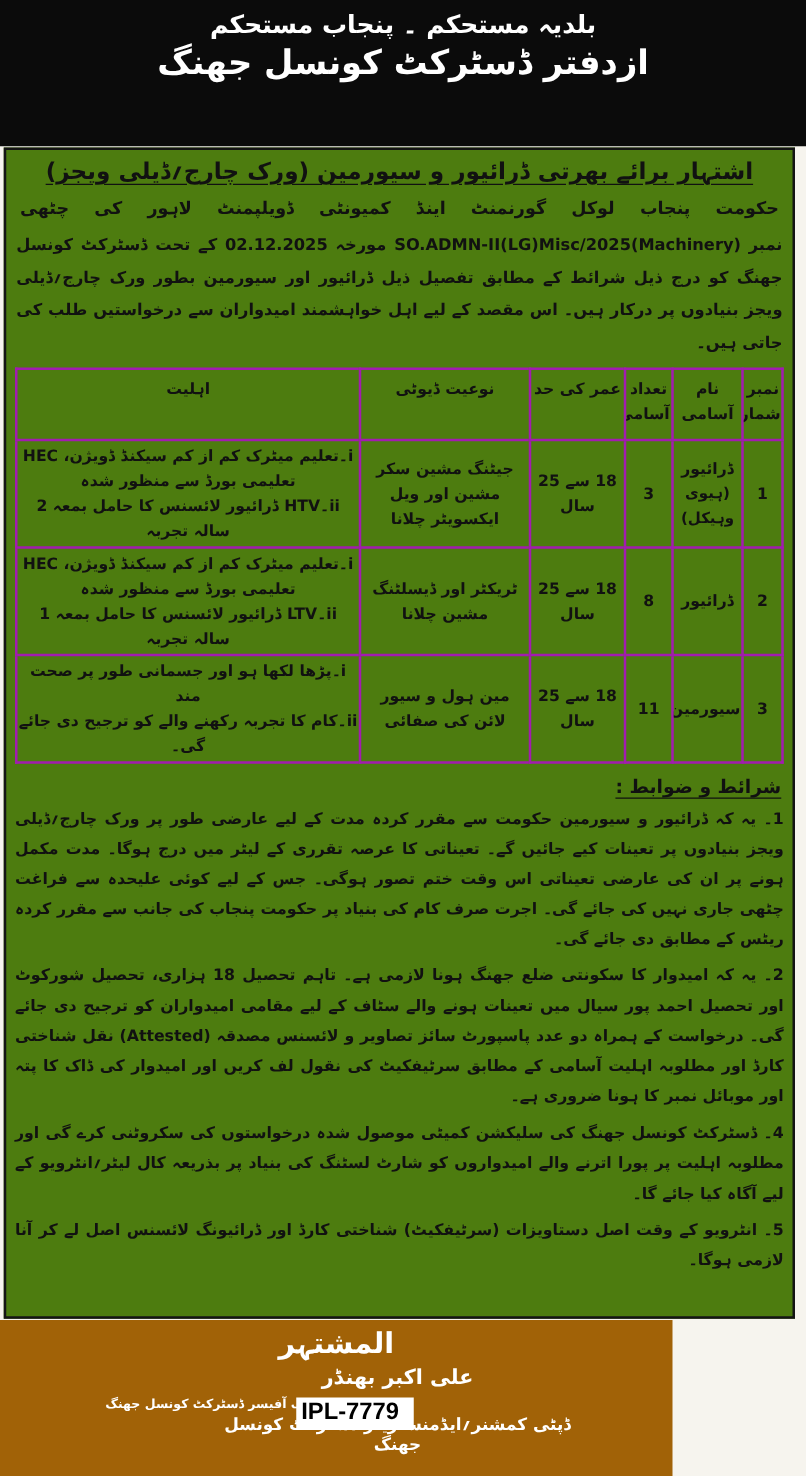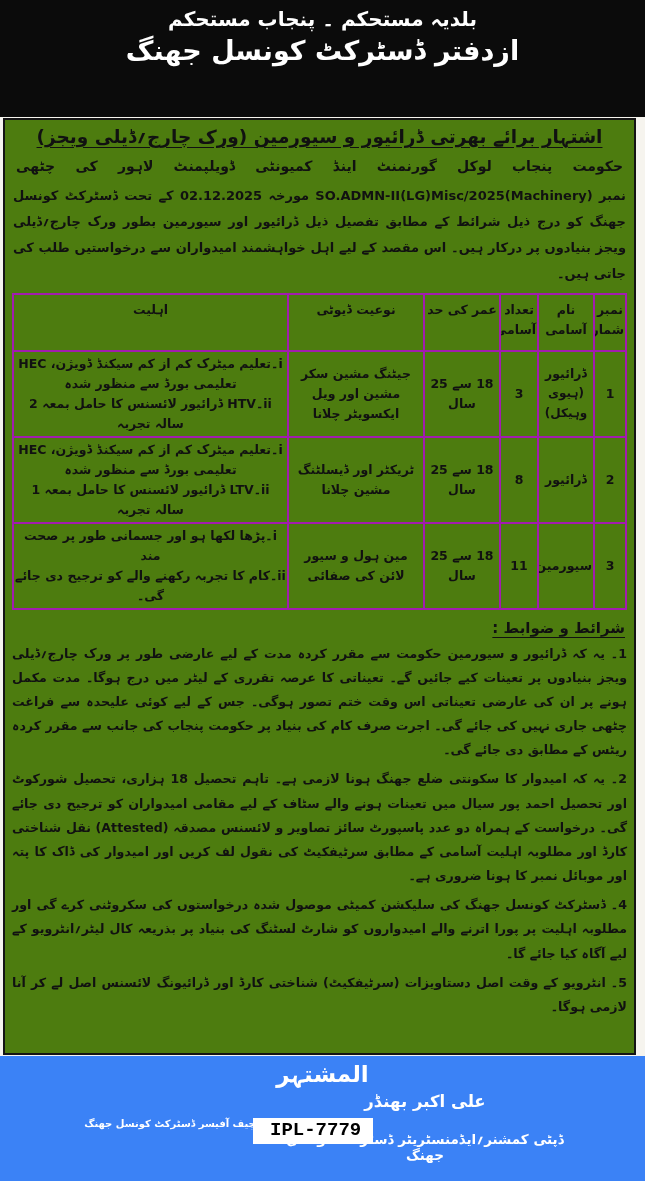--- a/index.html
+++ b/index.html
@@ -55,37 +55,37 @@
     font-size:15px;font-weight:700;text-align:right;
     text-decoration:underline;text-underline-offset:4px;
     margin:9px 2px 5px 0;
   }
   .term{
     direction:rtl;font-size:12.6px;font-weight:700;line-height:1.92;
     text-align:justify;text-align-last:right;margin:0 0 5px 0;
   }
   
   .footband{
-    position:absolute;top:1056px;left:0;width:645px;height:125px;
-    background:#3b82f6;color:#fff;direction:rtl;
+    position:absolute;top:1056px;left:0;width:538px;height:125px;
+    background:#a16207;color:#fff;direction:rtl;
   }
   .publisher{
     text-align:center;font-size:23px;font-weight:700;
     padding-top:5px;letter-spacing:1px;
   }
   .sig{position:absolute;text-align:center;font-weight:700;}
   .sig-right{right:70px;top:36px;width:300px;}
   .sig-left{left:55px;top:46px;width:230px;}
   .sig .name{font-size:16.5px;}
   .sig-right .title{font-size:13.5px;margin-top:20px;}
   .sig-left .title{font-size:10px;margin-top:16px;}
   .ipl-box{
-    position:absolute;left:253px;top:62px;background:#fff;color:#000;
-    font-family:Liberation Mono, monospace;font-weight:bold;
-    font-size:19px;padding:1px 12px 3px 17px;direction:ltr;
+    position:absolute;left:237px;top:62px;background:#fff;color:#000;
+    font-family:Liberation Sans, sans-serif;font-weight:bold;
+    font-size:19px;padding:1px 12px 3px 4px;direction:ltr;
   }
 </style>
 </head>
 <body>
 
 <div class="page">
 
   <div class="masthead">
     <div class="slogan">بلدیہ مستحکم ۔ پنجاب مستحکم</div>
     <div class="office">ازدفتر ڈسٹرکٹ کونسل جھنگ</div>

